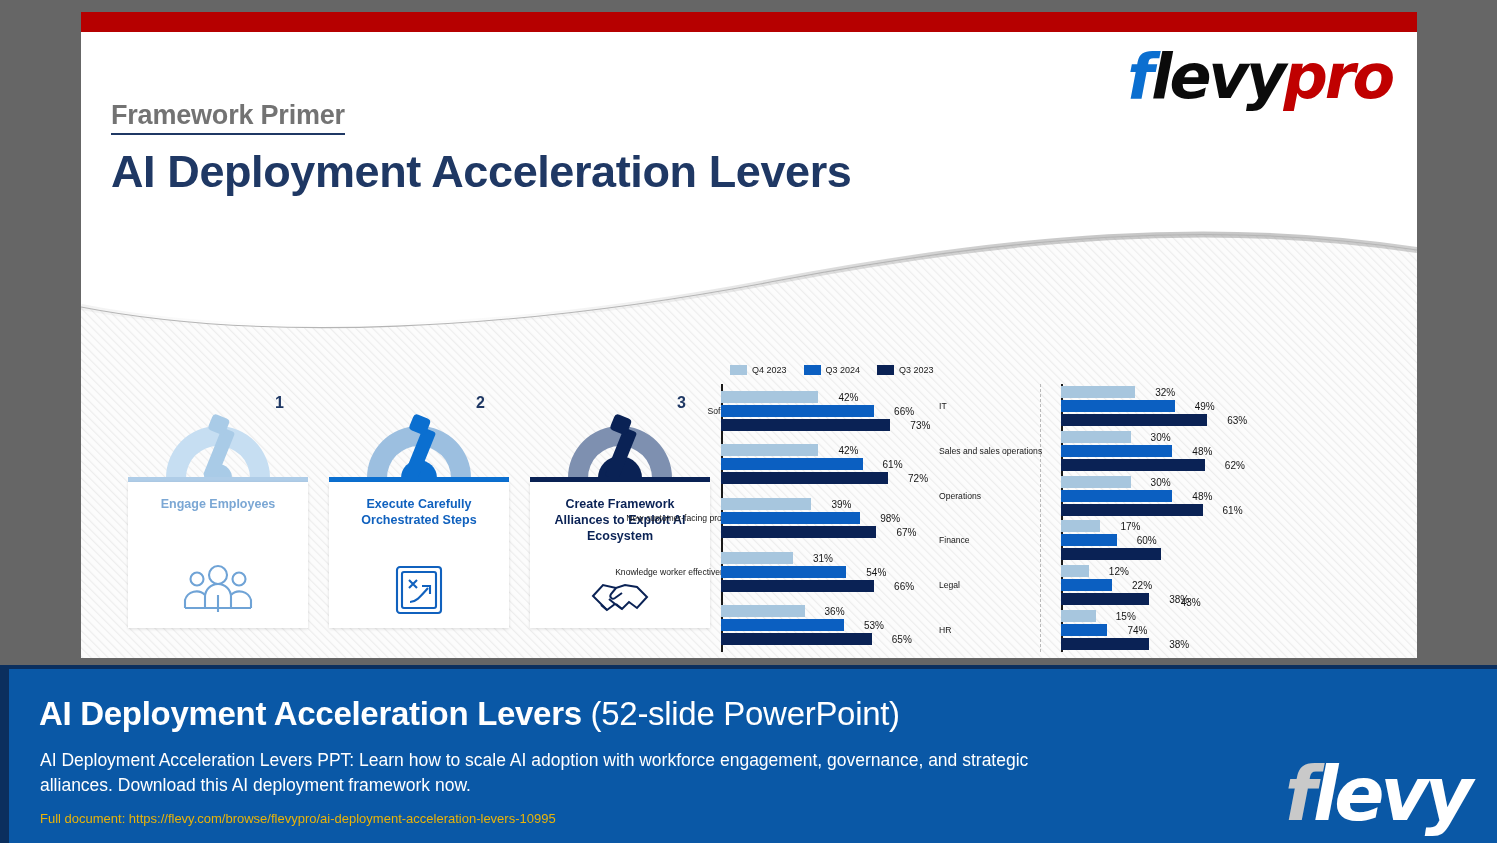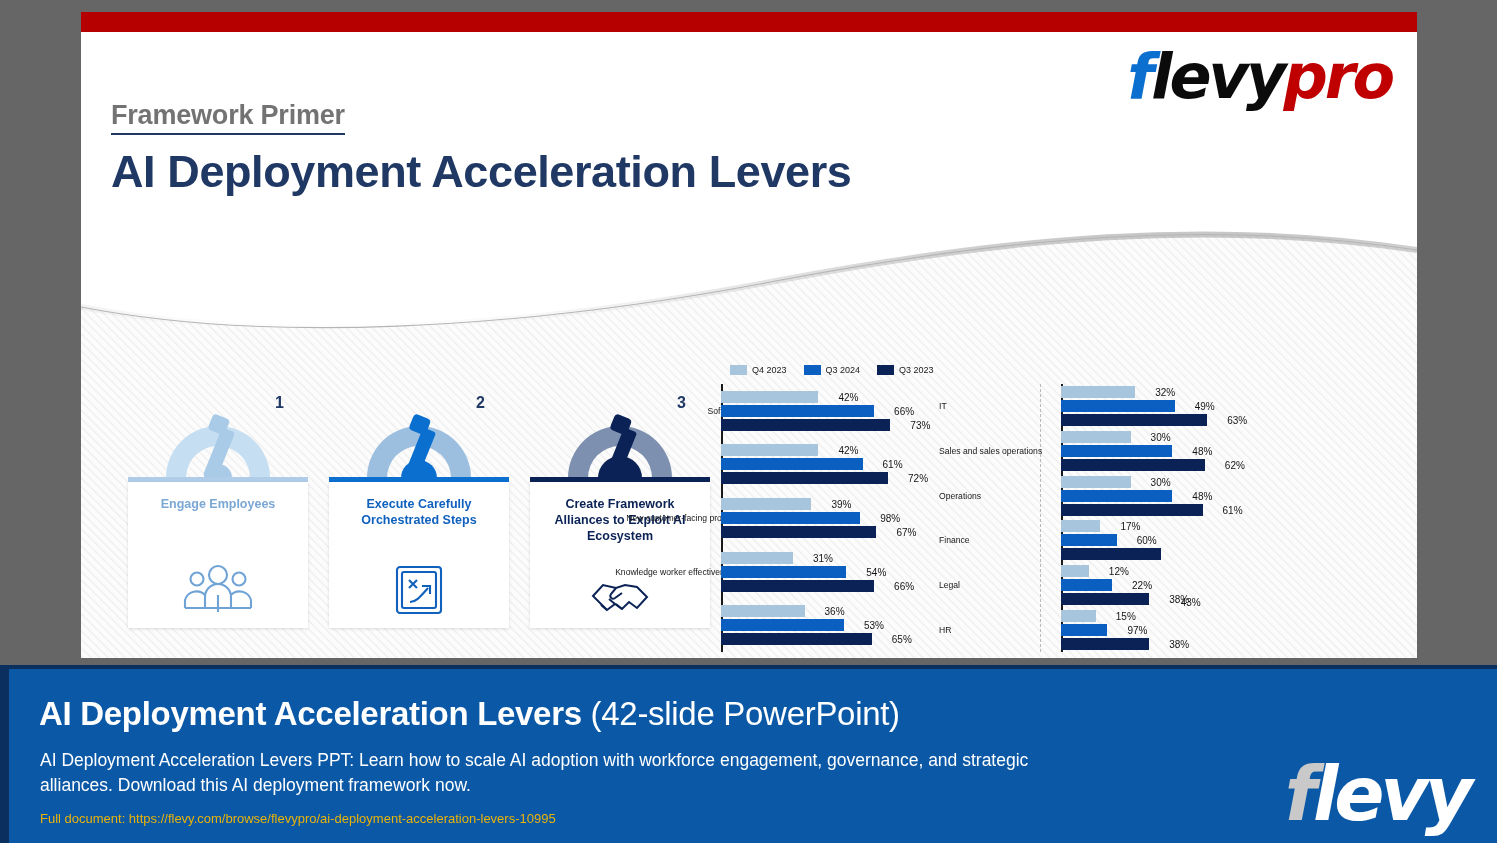--- a/index.html
+++ b/index.html
@@ -432,35 +432,35 @@
           </div>
         </div>
         <div class="cat-row" style="top: 225.667px; height: 40px;">
           <div class="cat-label lbl-right" style="top: 50%; transform: translateY(-50%); left: -122px; width: 118px; text-align: left;">HR</div>
           <div class="barline" style="top: 0px; width: 232px;">
             <div class="bar" style="width: 34.8px; background: rgb(167, 198, 222);"></div>
             <span class="bar-val" style="left: 34.8px;">15%</span>
           </div>
           <div class="barline" style="top: 14px; width: 232px;">
             <div class="bar" style="width: 46.4px; background: rgb(11, 95, 193);"></div>
-            <span class="bar-val" style="left: 46.4px;">97%</span>
+            <span class="bar-val" style="left: 46.4px;">74%</span>
           </div>
           <div class="barline" style="top: 28px; width: 232px;">
             <div class="bar" style="width: 88.16px; background: rgb(10, 34, 85);"></div>
             <span class="bar-val" style="left: 88.16px;">38%</span>
           </div>
         </div>
       </div>
 
   </div>
 
   <div class="banner">
     <div class="banner-inner">
       <div class="banner-title">
-        <span class="bt-bold">AI Deployment Acceleration Levers</span><span class="bt-light"> (42-slide PowerPoint)</span>
+        <span class="bt-bold">AI Deployment Acceleration Levers</span><span class="bt-light"> (52-slide PowerPoint)</span>
       </div>
       <div class="banner-desc">AI Deployment Acceleration Levers PPT: Learn how to scale AI adoption with workforce engagement, governance, and strategic alliances. Download this AI deployment framework now.</div>
       <div class="banner-url">Full document: https://flevy.com/browse/flevypro/ai-deployment-acceleration-levers-10995</div>
       <div class="flevy">
         <span class="fl-f">f</span><span class="fl-levy">levy</span>
       </div>
     </div>
   </div>
 
 </div>

